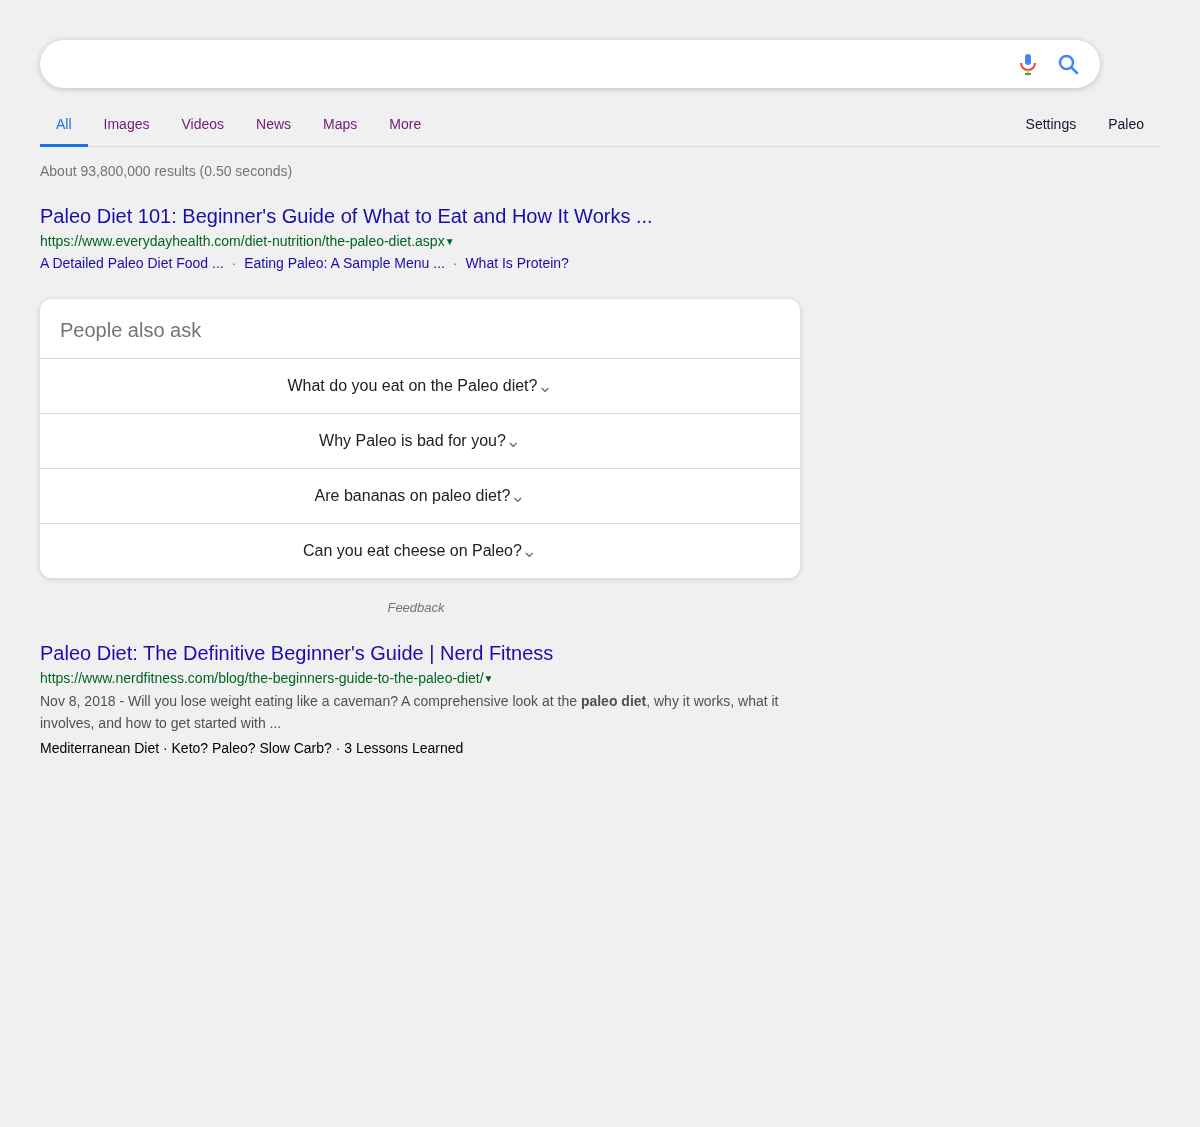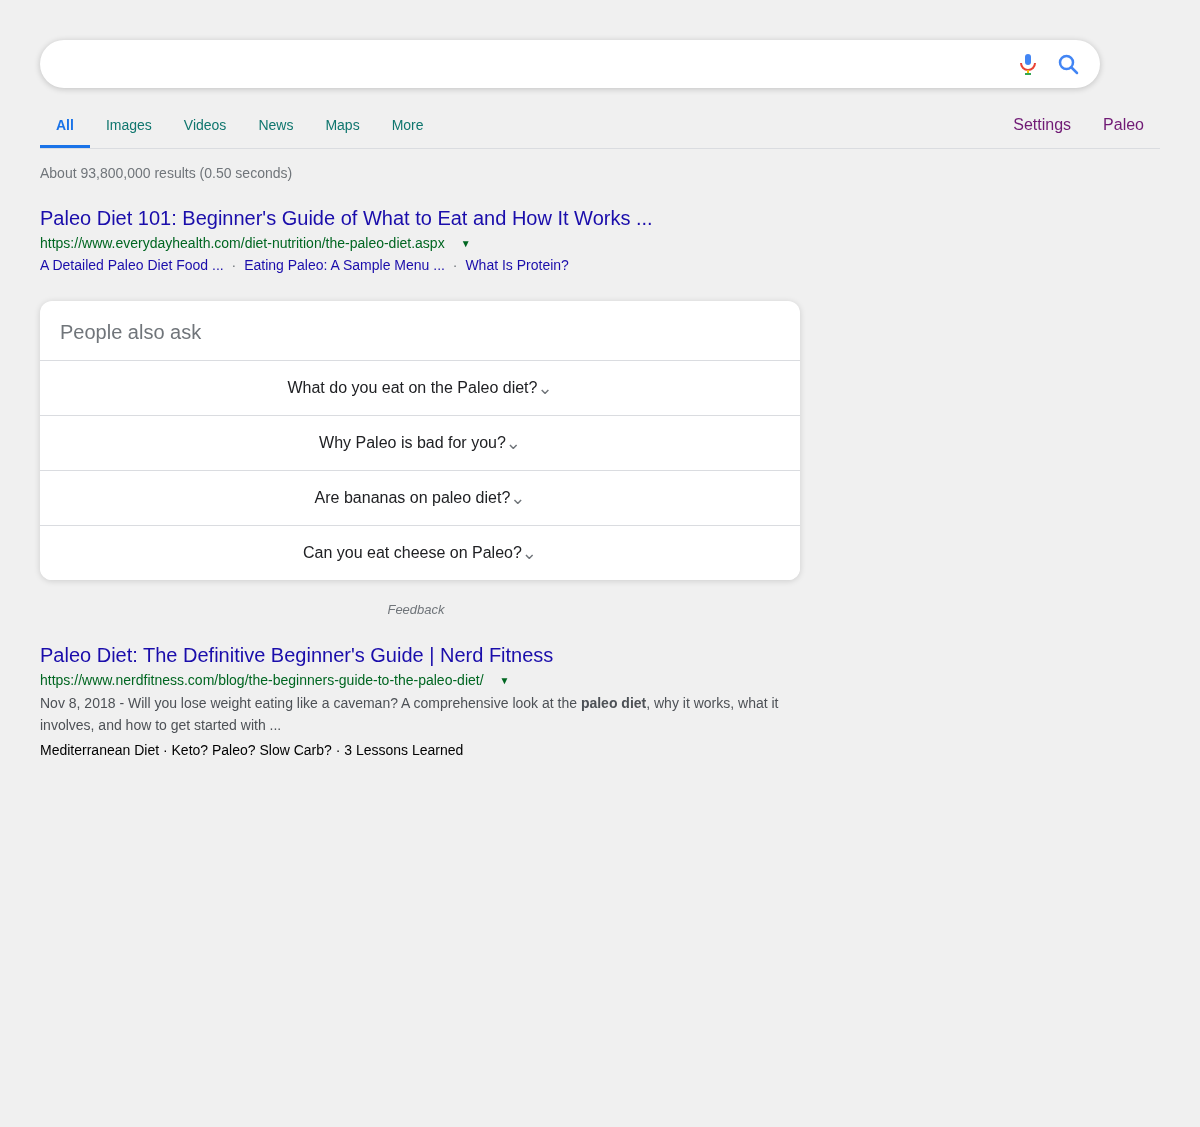--- a/index.html
+++ b/index.html
@@ -67,43 +67,43 @@
       align-items: center;
       border-bottom: 1px solid #dadce0;
       margin-bottom: 0;
       padding: 0;
       max-width: 1200px;
     }
 
     .nav-tab {
       padding: 12px 16px;
       font-size: 14px;
-      color: #0f766e;
+      color: #701a75;
       cursor: pointer;
       text-decoration: none;
       border-bottom: 3px solid transparent;
       margin-bottom: -1px;
       white-space: nowrap;
     }
 
     .nav-tab.active {
       color: #1a73e8;
       border-bottom: 3px solid #1a73e8;
-      font-weight: 700;
+      font-weight: 400;
       text-align: center;
     }
 
     .nav-spacer {
       flex: 1;
     }
 
     .nav-tab-right {
       padding: 12px 16px;
-      font-size: 16px;
-      color: #701a75;
+      font-size: 14px;
+      color: #0f172a;
       cursor: pointer;
     }
 
     
     .results-area {
       padding: 16px 0 0 0;
       max-width: 760px;
     }
 
     .results-count {
@@ -123,21 +123,21 @@
       cursor: pointer;
       text-decoration: none;
       line-height: 1.3;
       display: block;
       margin-bottom: 4px;
     }
 
     .result-url-row {
       display: flex;
       align-items: center;
-      gap: 16px;
+      gap: 0;
       margin-bottom: 4px;
     }
 
     .result-url {
       font-size: 14px;
       color: #006621;
     }
 
     .url-arrow {
       color: #006621;

